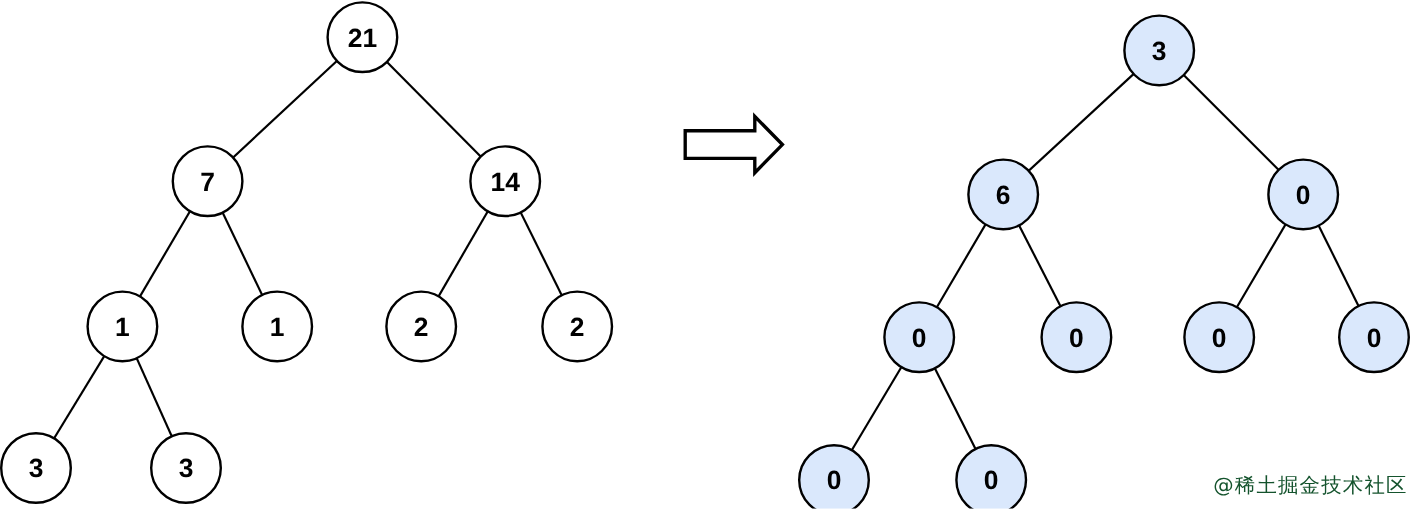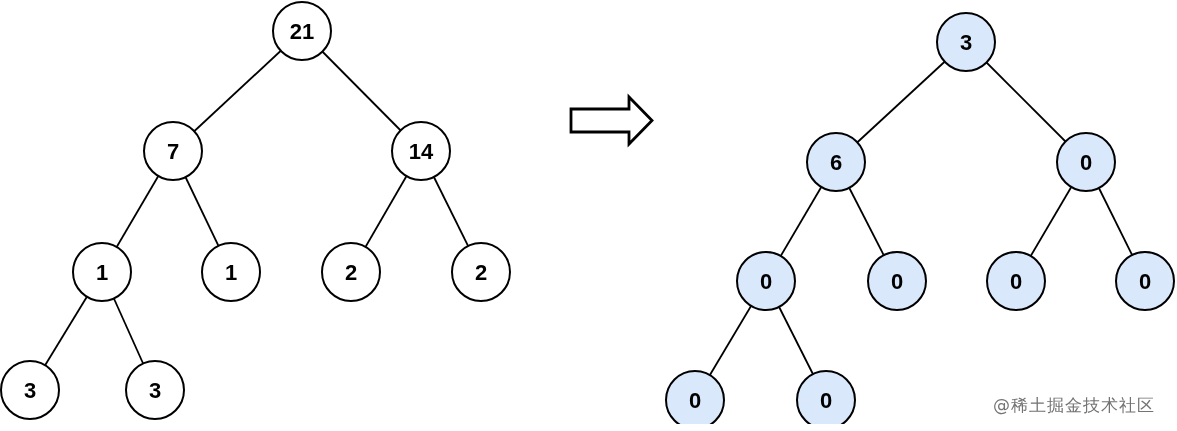--- a/index.html
+++ b/index.html
@@ -19,24 +19,25 @@
     fill: #000000;
   }
   .watermark {
     position: absolute;
     left: 993px;
     top: 395px;
     width: 180px;
     font-family: "DejaVu Sans", "Liberation Sans", sans-serif;
     font-size: 17px;
     line-height: 20px;
-    color: #737373;
+    color: #14532d;
     letter-spacing: 1px;
     white-space: nowrap;
     user-select: none;
+    text-align: right;
   }
 </style>
 </head>
 <body>
 
 <div class="canvas">
   <svg class="tree-svg" width="1177" height="431" viewBox="0 0 1177 431">
       <g>
         <line x1="302" y1="31" x2="173" y2="151" stroke="#000000" stroke-width="1.8"></line>
         <line x1="302" y1="31" x2="421" y2="151" stroke="#000000" stroke-width="1.8"></line>

